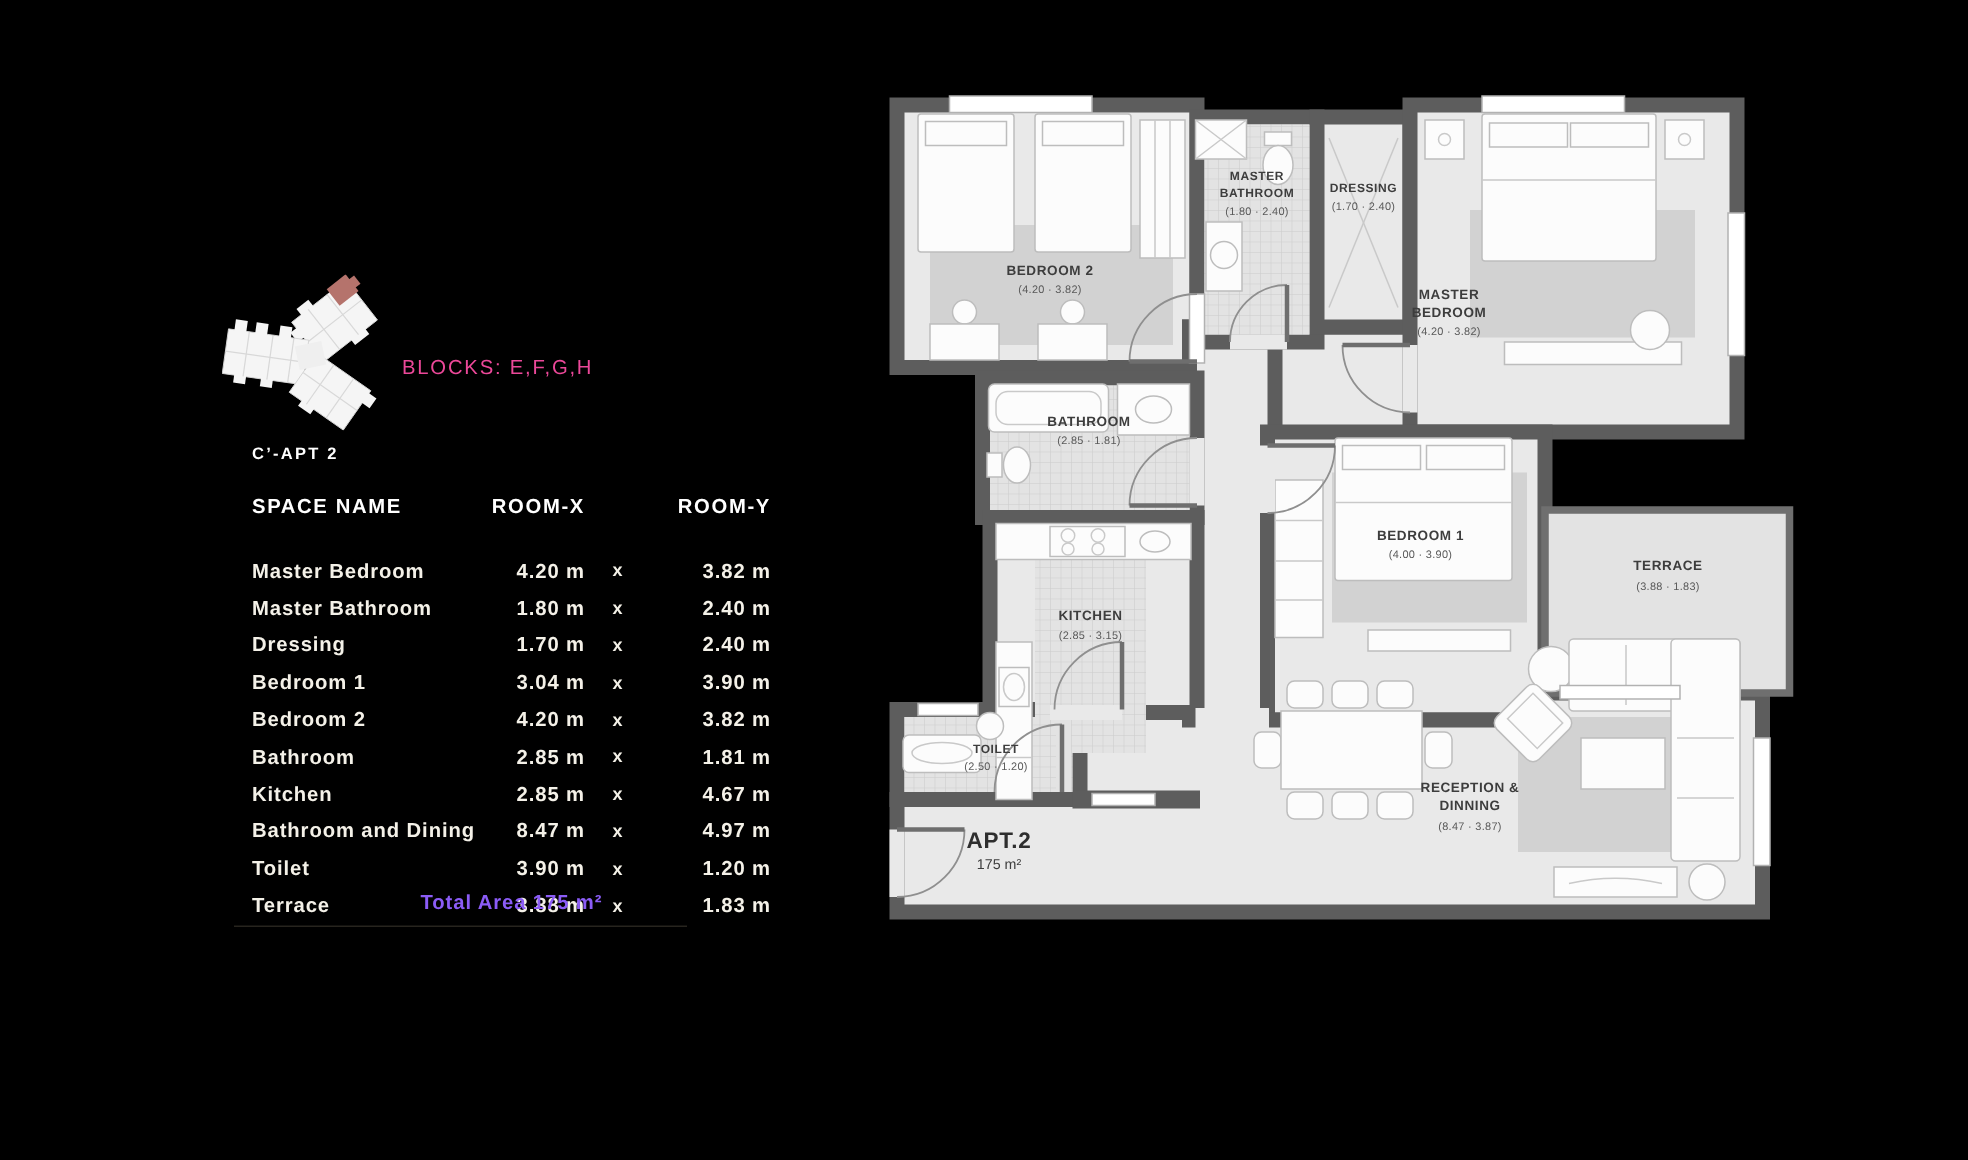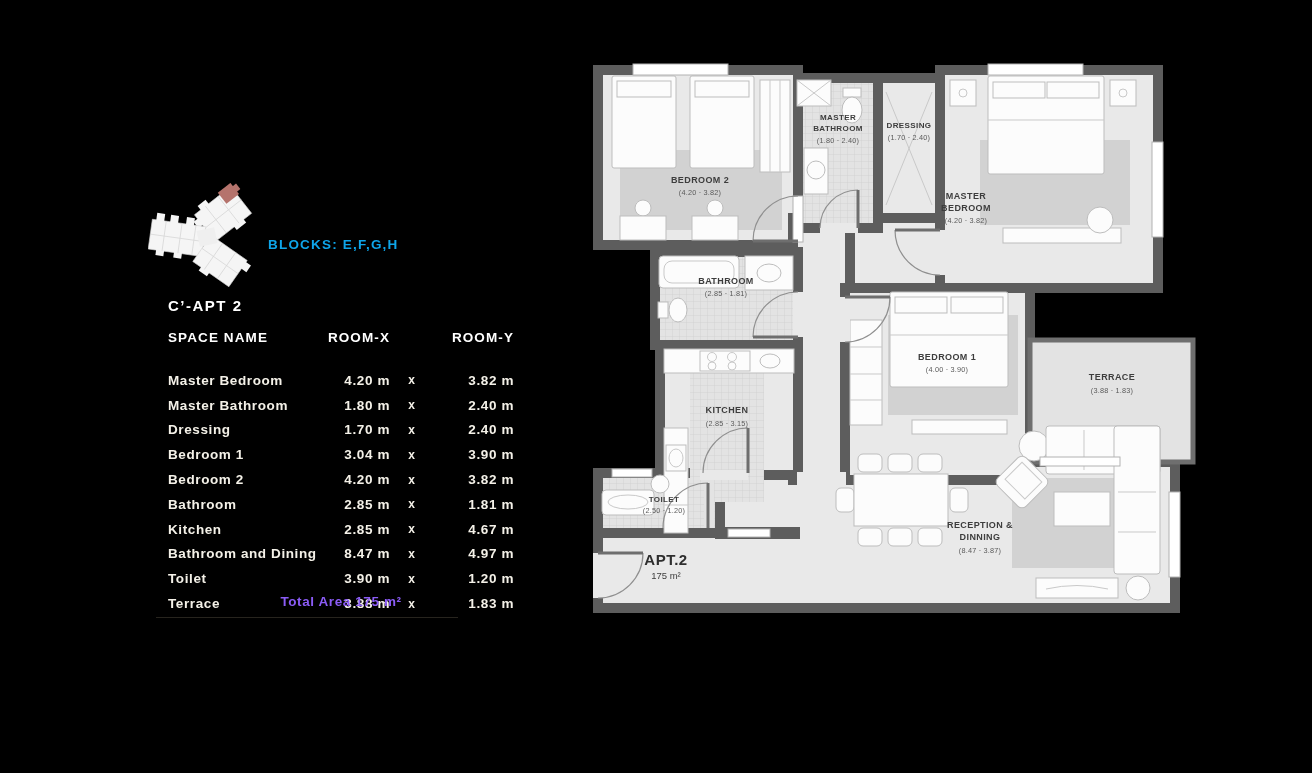--- a/index.html
+++ b/index.html
@@ -1,21 +1,21 @@
 <!DOCTYPE html>
 <html><head>
 <meta charset="utf-8">
 <style>
   html,body{margin:0;padding:0;background:#000;}
   #stage{position:relative;width:1312px;height:773px;background:#000;overflow:hidden;
          font-family:"Liberation Sans",sans-serif;}
   .abs{position:absolute;}
   
-  #blocks-caption{left:268px;top:237px;color:#0ea5e9;font-size:13.5px;letter-spacing:1.2px;font-weight:bold;}
-  #apt-title{left:168px;top:297px;color:#ffffff;font-size:15px;font-weight:bold;letter-spacing:1.5px;}
+  #blocks-caption{left:268px;top:237px;color:#ec4899;font-size:13.5px;letter-spacing:1.2px;font-weight:normal;}
+  #apt-title{left:168px;top:297px;color:#ffffff;font-size:11px;font-weight:bold;letter-spacing:1.5px;}
   #spec-table{left:168px;top:324px;width:346px;color:#f4f1e8;}
   .trow{display:flex;align-items:center;height:24.8px;font-size:13.5px;font-weight:bold;letter-spacing:.6px;}
   .trow .c-name{flex:1;text-align:left;}
   .trow .c-x{width:72px;text-align:right;}
   .trow .c-sep{width:44px;text-align:center;font-size:12px;}
   .trow .c-y{width:80px;text-align:right;}
   .thead{color:#ffffff;letter-spacing:1.1px;height:26px;margin-bottom:18px;}
   #total-row{left:168px;top:594px;width:346px;text-align:center;color:#8b5cf6;
              font-size:13.5px;font-weight:bold;letter-spacing:.6px;}
   #table-divider{left:156px;top:617px;width:302px;height:1px;background:#27241e;}

